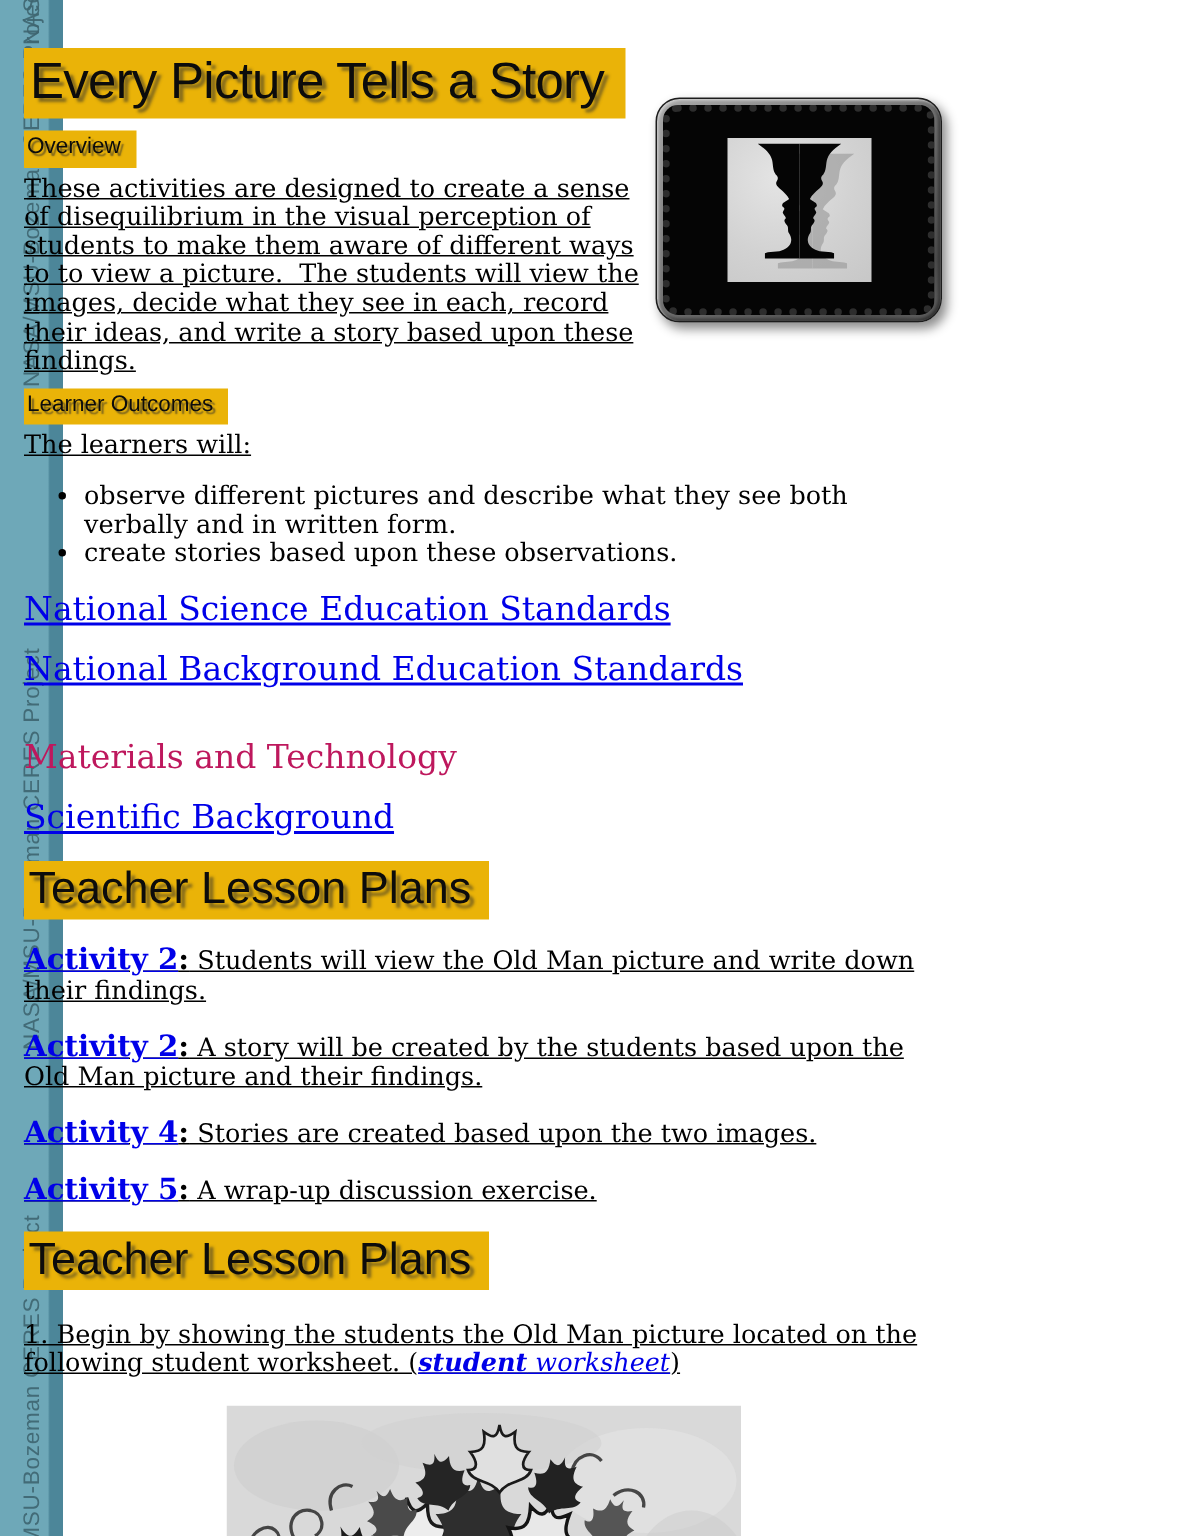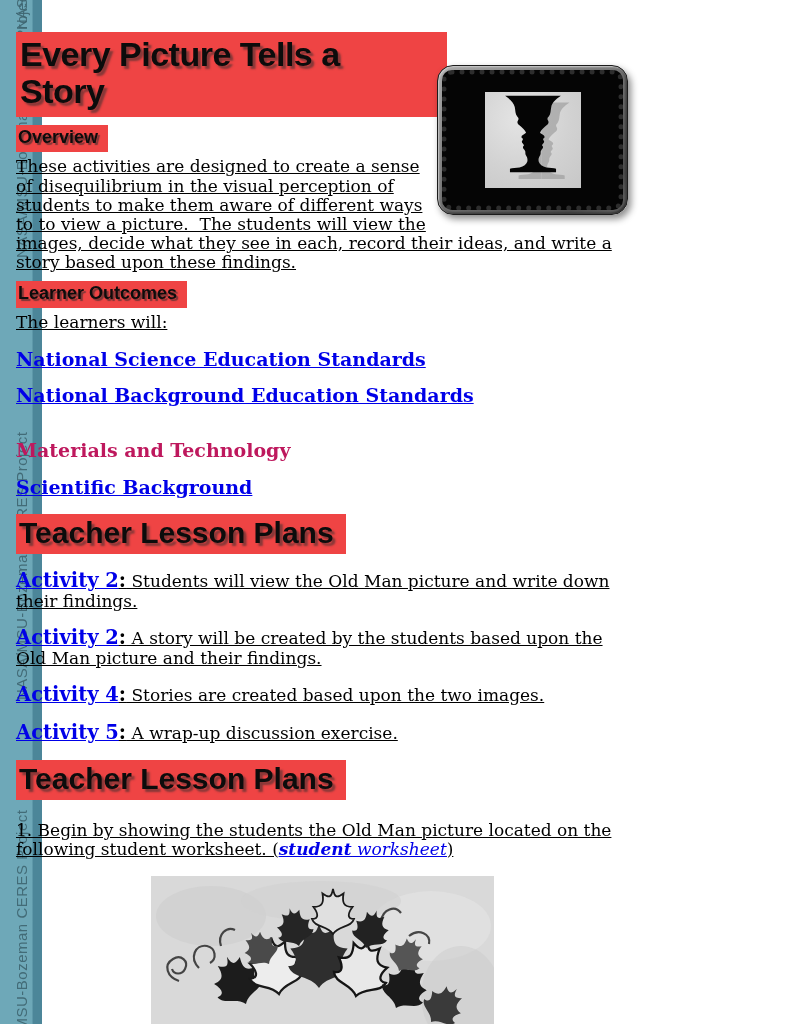--- a/index.html
+++ b/index.html
@@ -22,41 +22,41 @@
     transform:rotate(-90deg); transform-origin:0 0;
     font-family:"Liberation Sans", sans-serif; font-size:15px; letter-spacing:.5px;
     color:#3E6570; opacity:.9;
   }
 
   
   .content { position:relative; z-index:1; width:628px; padding-left:16px; }
 
   
   .img-heading {
-    display:block; width:fit-content; background:#ef4444; color:#0c0c0c;
-    font-family:"Liberation Sans", sans-serif; font-weight:bold;
+    display:block; width:fit-content; background:#eab308; color:#0c0c0c;
+    font-family:"Liberation Sans", sans-serif; font-weight:normal;
     text-shadow:3px 3px 2px rgba(45,45,45,.55);
   }
   .hd-title { font-size:34px; line-height:1.1; letter-spacing:-.5px;
               margin-top:32px; padding:4px 14px 6px 4px; }
-  .hd-sub   { font-size:18px; line-height:1.15; margin-top:8px;
+  .hd-sub   { font-size:15px; line-height:1.15; margin-top:8px;
               padding:2px 10px 5px 2px; text-shadow:2px 2px 1px rgba(45,45,45,.6); }
   .hd-big   { font-size:30px; line-height:1.05; margin-top:15px;
               padding:3px 12px 5px 3px; }
 
   p  { margin:0; font-size:17px; line-height:1.13;text-decoration:underline; }
   .para { margin-top:5px; }
   .intro { margin-top:5px; }
 
   ul { margin:14px 0; padding-left:40px; font-size:17px; line-height:1.13; }
   li { margin:0; }
 
   a { color:#0000E8; text-decoration:underline; cursor:pointer; }
 
-  h3 { font-size:19px; line-height:1.1; font-weight:bold; margin:16px 0; font-family:"DejaVu Serif", serif; }
+  h3 { font-size:22px; line-height:1.1; font-weight:normal; margin:16px 0; font-family:"DejaVu Serif", serif; }
   h3.black { color:#be185d;margin-top:34px; }
 
   .ws-bold { font-weight:bold; }
 
   .activity { margin:16px 0; font-size:17px; line-height:1.13; }
   .act-link { font-size:19.5px; font-weight:bold; }
   .act-colon { font-size:19.5px; font-weight:bold; color:#000; }
 
   .step { margin-top:21px; font-size:17px; line-height:1.13; }
   .step-link-b { font-weight:bold; font-style:italic; }
@@ -128,20 +128,24 @@
         </div>
       </div>
     </div>
 
     <div class="img-heading hd-title">Every Picture Tells a Story</div>
     <div class="img-heading hd-sub">Overview</div>
     <p class="para">These activities are designed to create a sense of disequilibrium in the visual perception of students to make them aware of different ways to to view a picture.&nbsp; The students will view the images, decide what they see in each, record their ideas, and write a story based upon these findings.</p>
 
     <div class="img-heading hd-sub">Learner Outcomes</div>
     <p class="intro">The learners will:</p>
+    <ul>
+      <li>observe different pictures and describe what they see both verbally and in written form.</li>
+      <li>create stories based upon these observations.</li>
+    </ul>
 
     <h3><a>National Science Education Standards</a></h3>
     <h3><a>National Background Education Standards</a></h3>
 
     <h3 class="black">Materials and Technology</h3>
 
     <h3><a>Scientific Background</a></h3>
 
     <div class="img-heading hd-big">Teacher Lesson Plans</div>
 

